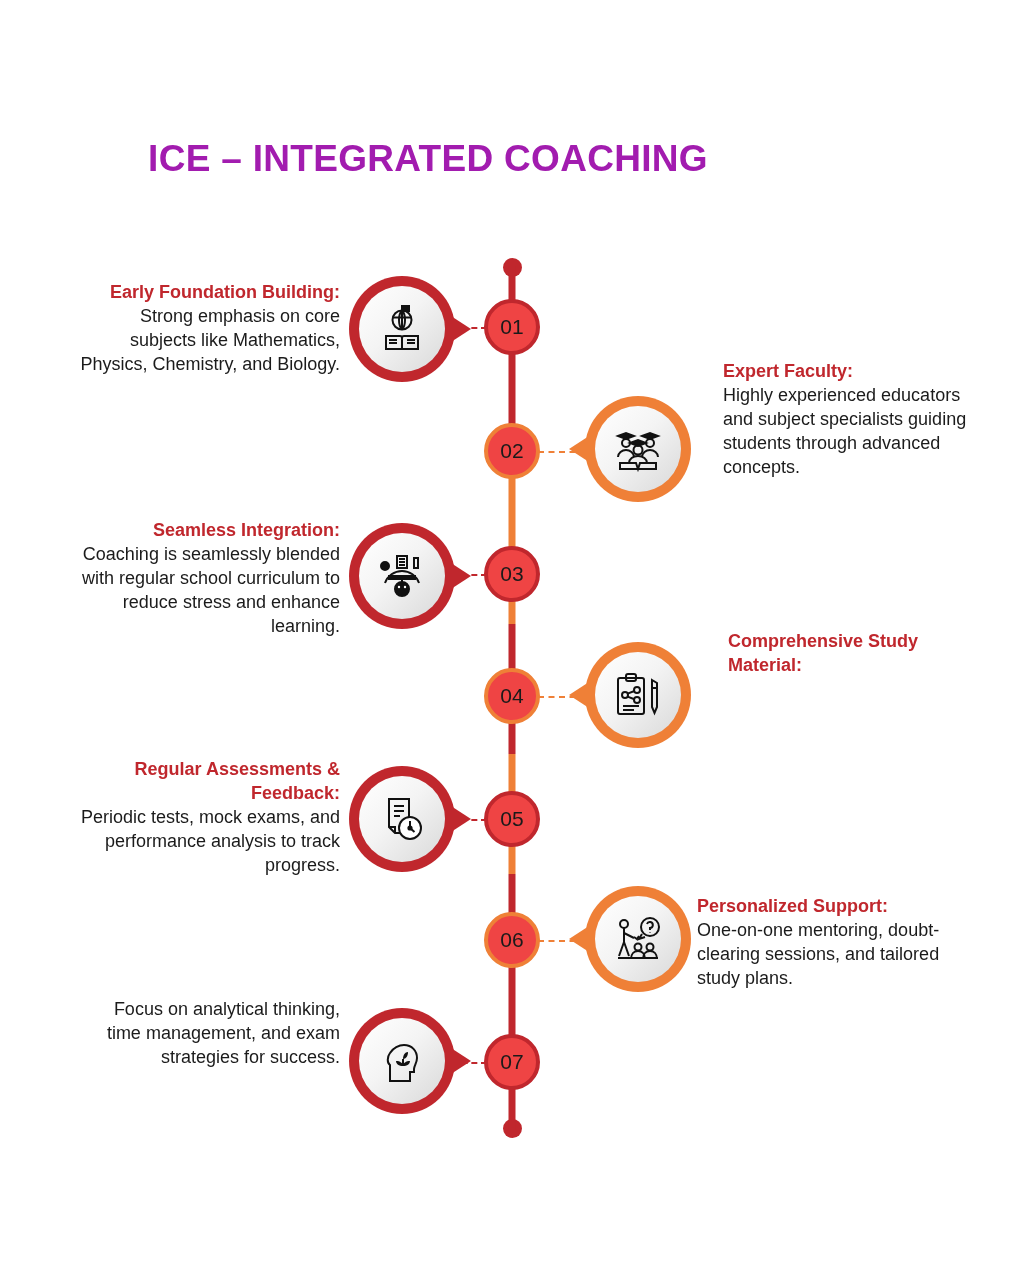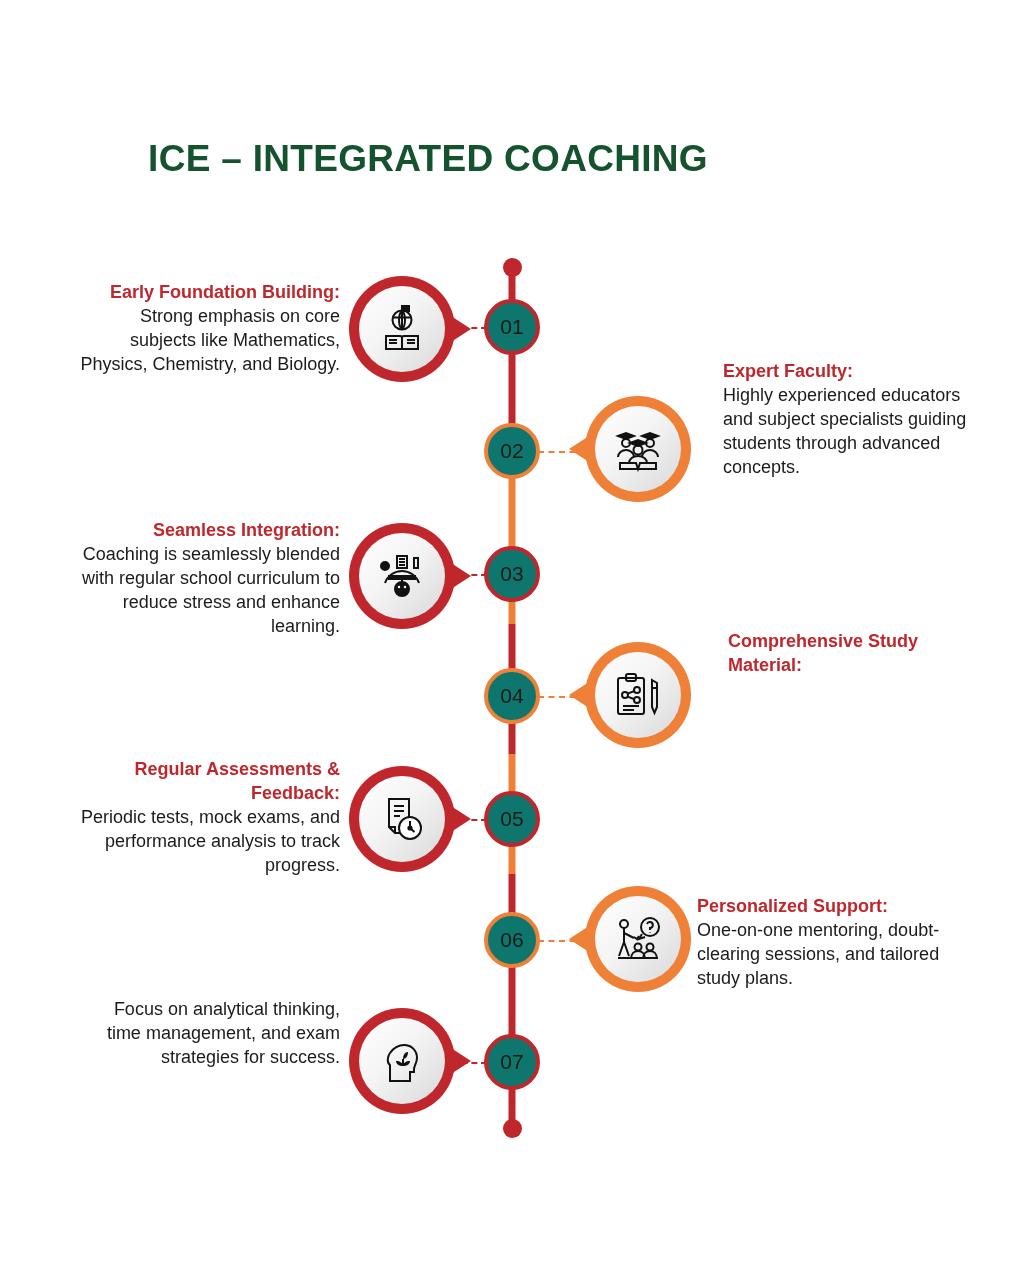--- a/index.html
+++ b/index.html
@@ -16,21 +16,21 @@
   
   .page-title {
     position: absolute;
     top: 138px;
     left: 0;
     width: 856px;
     text-align: center;
     font-size: 37px;
     font-weight: bold;
     letter-spacing: 0.3px;
-    color: #14532d;
+    color: #a21caf;
   }
 
   
   .spine {
     position: absolute;
     left: 512px;
     top: 258px;
     width: 7px;
     height: 880px;
     transform: translateX(-50%);
@@ -53,21 +53,21 @@
   .spine-cap.bottom { bottom: 0px; }
 
   
   .node {
     position: absolute;
     left: 512px;
     width: 56px;
     height: 56px;
     margin-left: -28px;
     border-radius: 50%;
-    background: #0f766e;
+    background: #ef4444;
     display: flex;
     align-items: center;
     justify-content: center;
     font-size: 21px;
     color: #1a1a1a;
     z-index: 6;
   }
   .node.red    { border: 4px solid #C0272D; }
   .node.orange { border: 4px solid #EF8037; }
 

